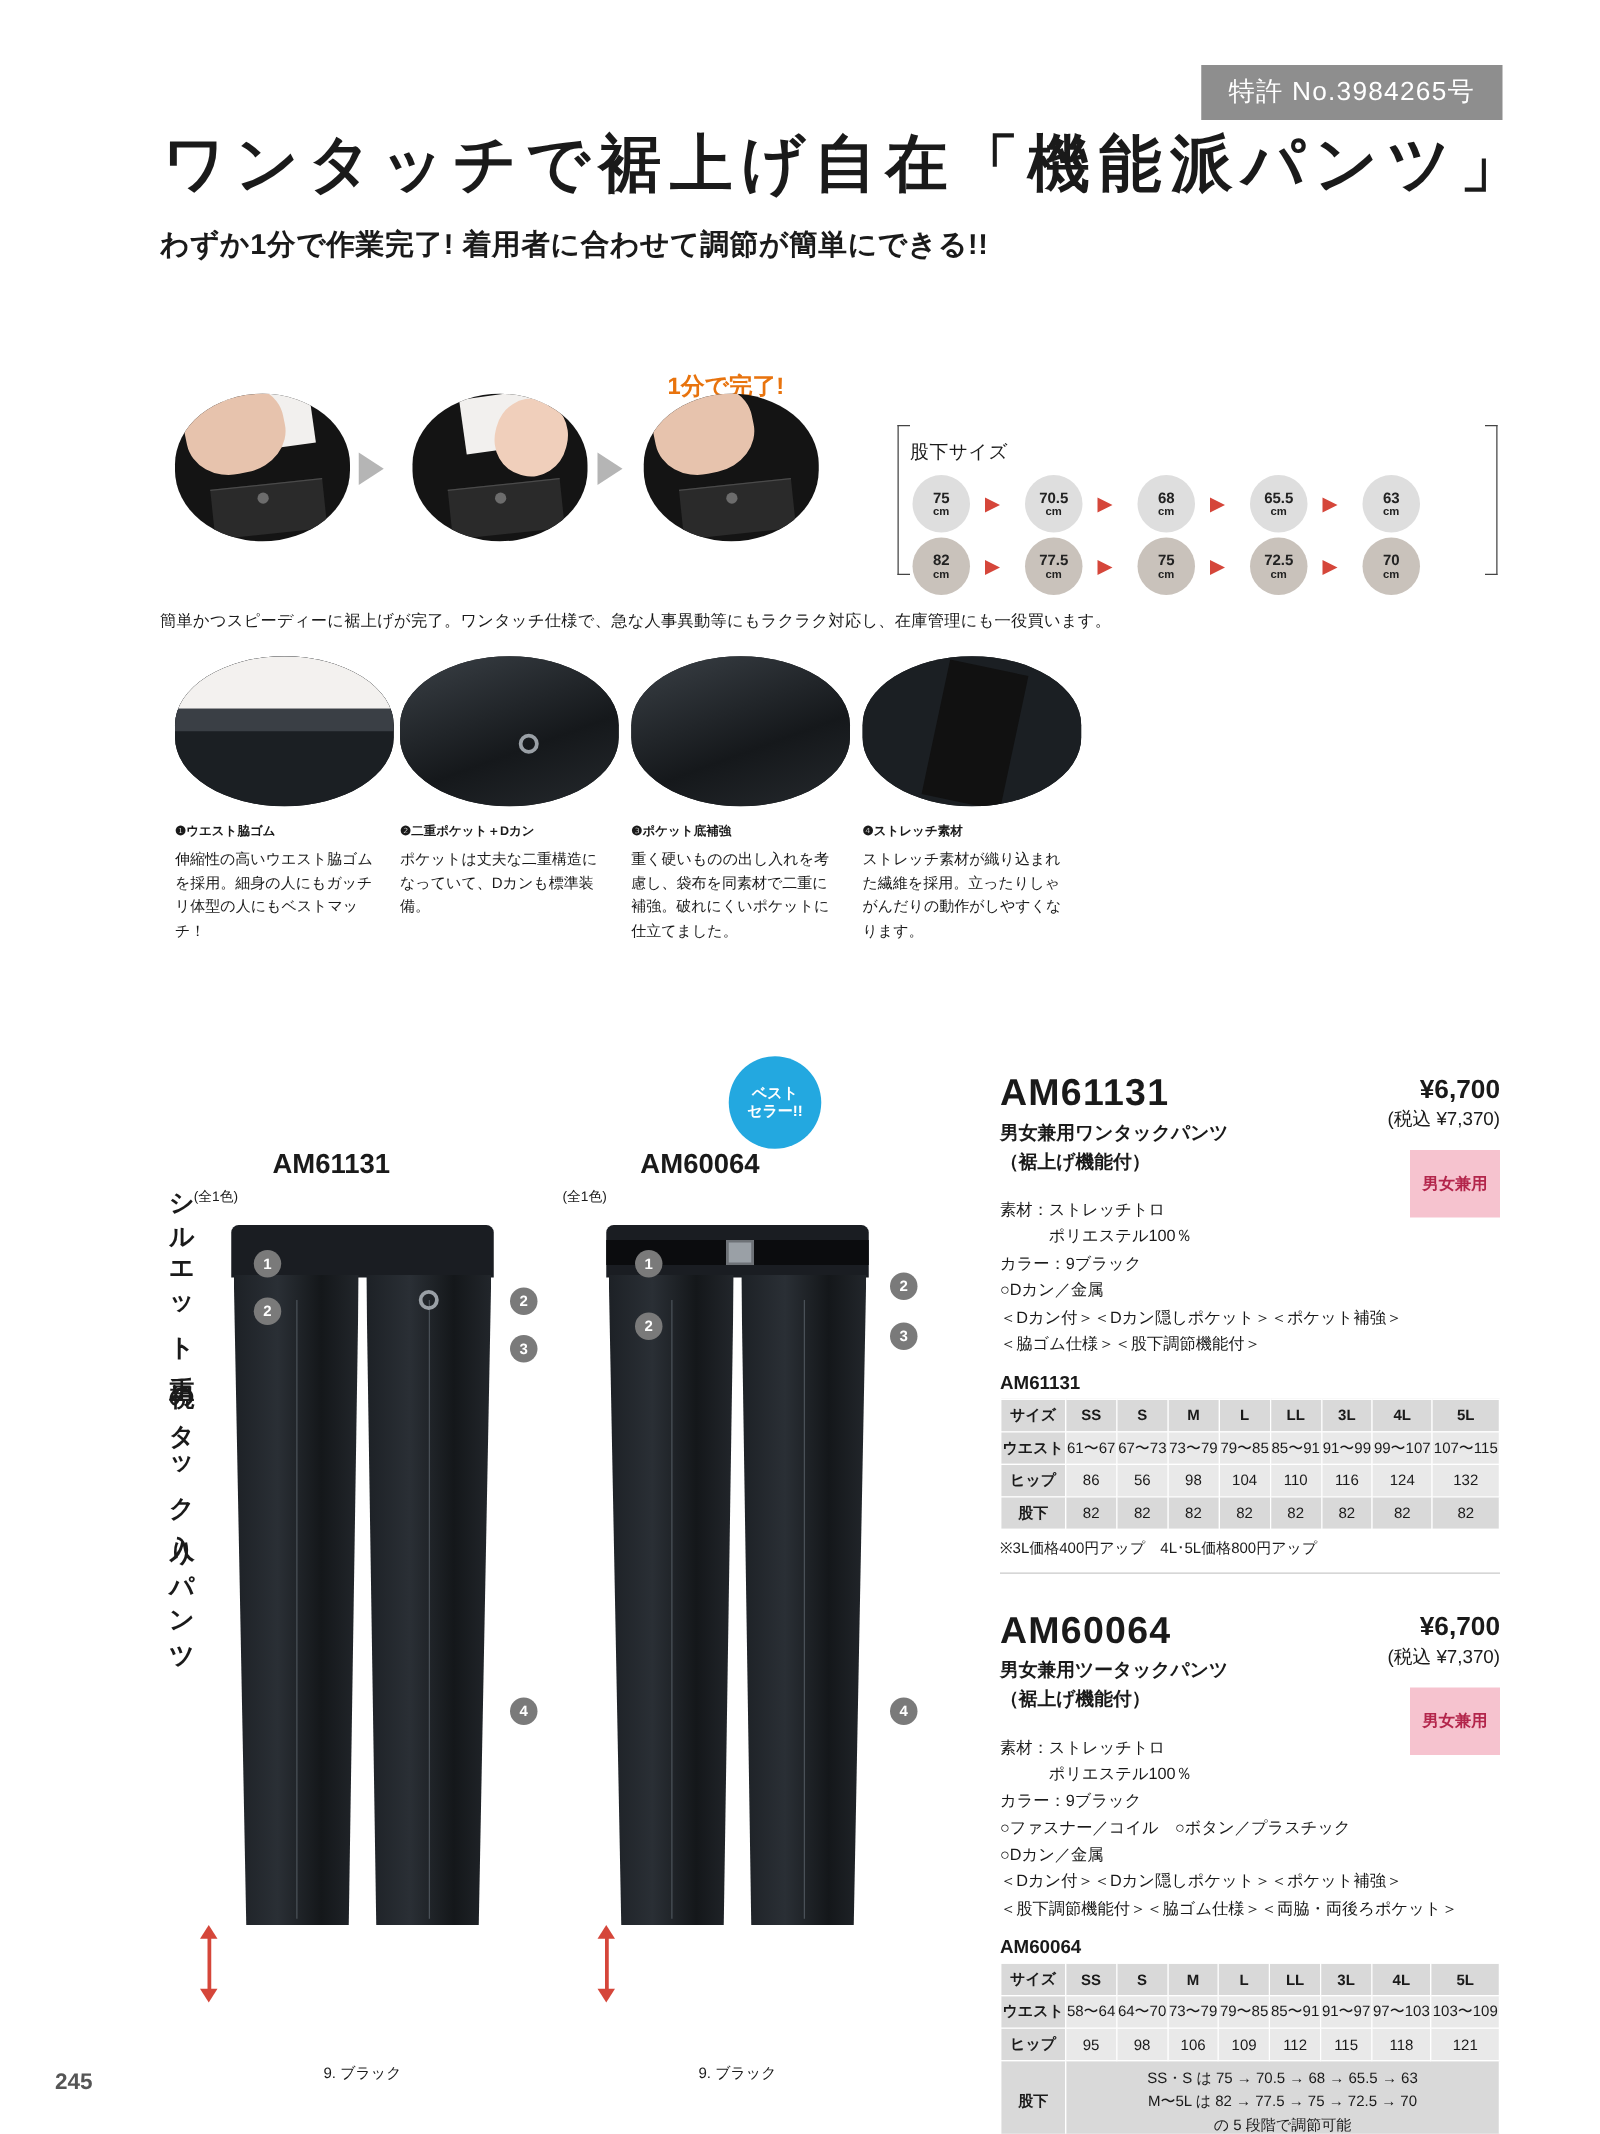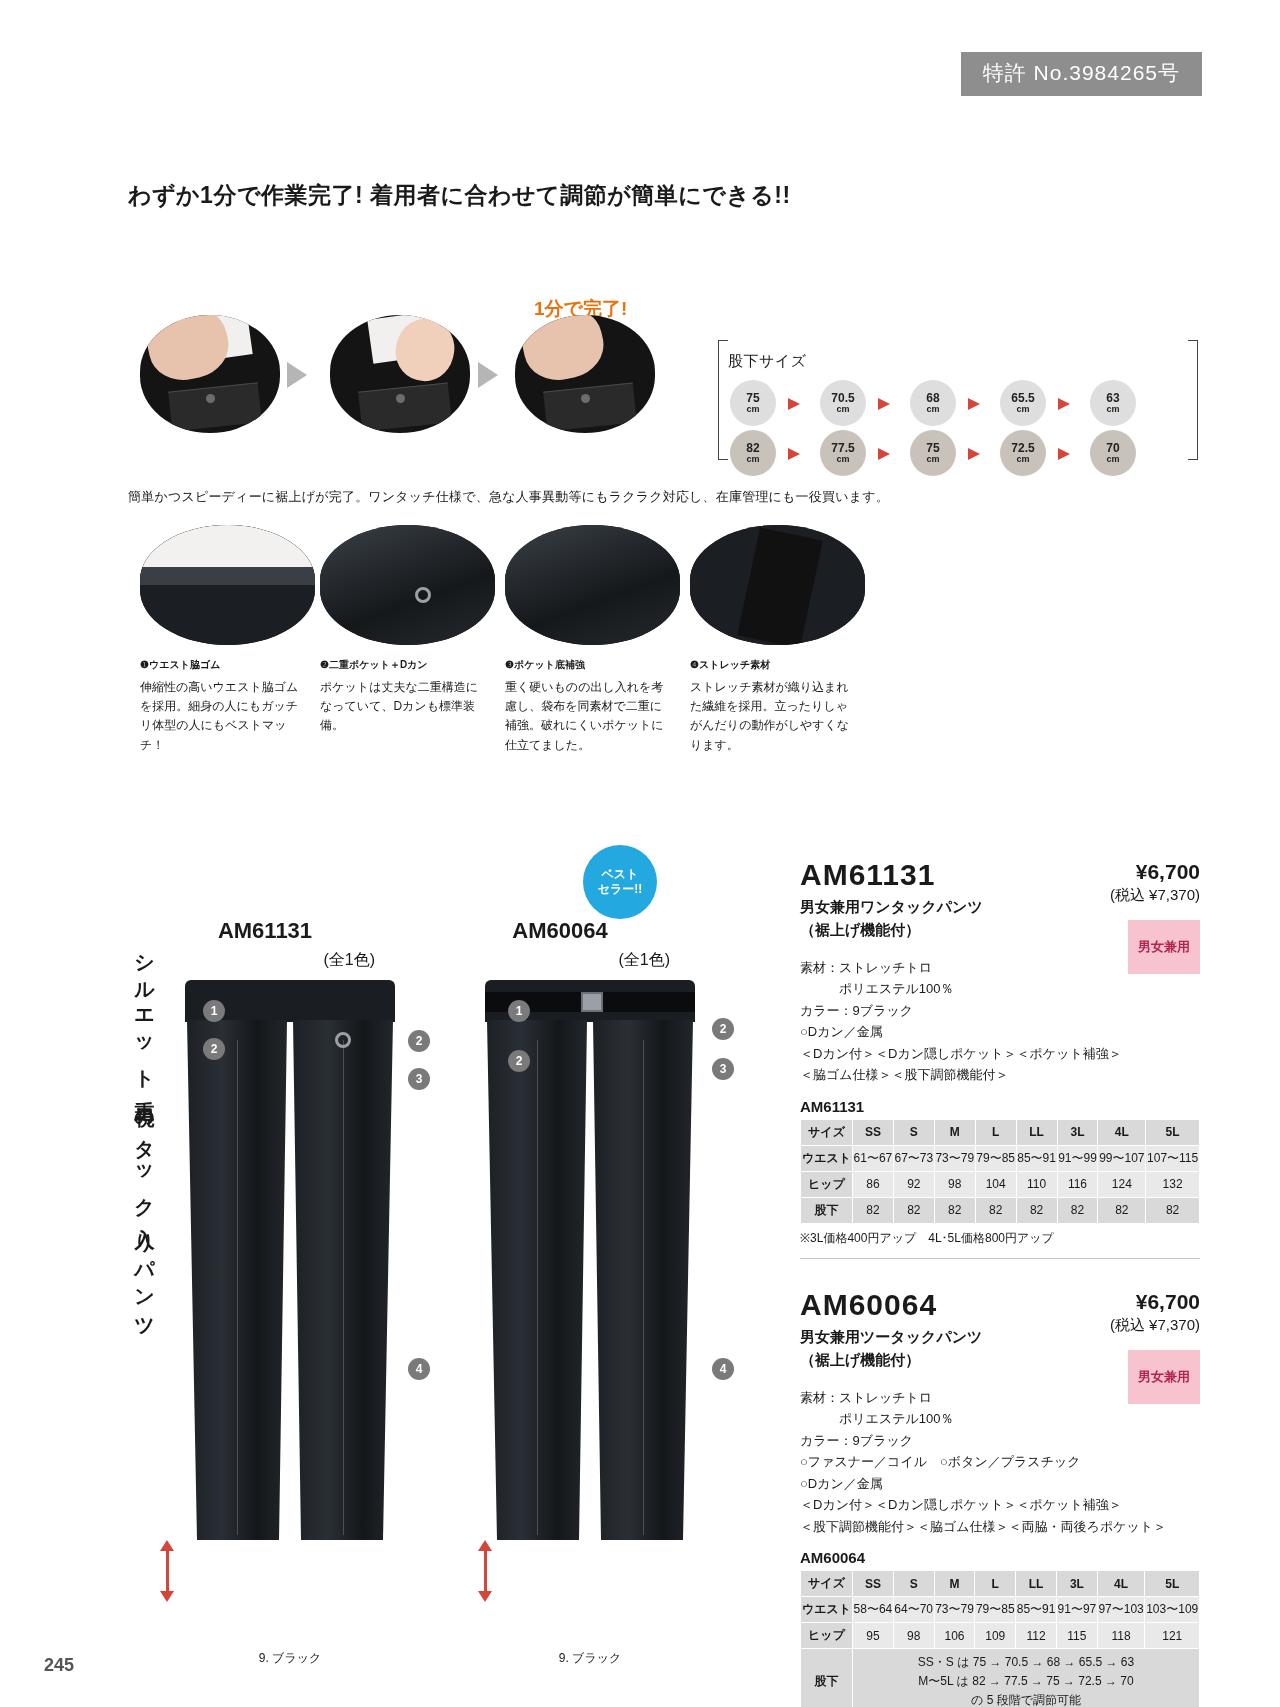--- a/index.html
+++ b/index.html
@@ -134,21 +134,21 @@
     position:absolute; left:583px; top:845px; width:74px; height:74px;
     border-radius:50%; background:#23a8e0; color:#fff;
     display:flex; flex-direction:column; align-items:center; justify-content:center;
     font-size:12px; font-weight:bold; line-height:1.25;
   }
   .vertical-text{
     position:absolute; left:132px; top:940px;
     writing-mode:vertical-rl; font-size:20px; font-weight:bold; letter-spacing:6px;
   }
   .prod-name{ position:absolute; font-size:22px; font-weight:bold; text-align:center; width:220px; }
-  .prod-sub{ position:absolute; font-size:16px; text-align:right; width:220px; }
+  .prod-sub{ position:absolute; font-size:11px; text-align:left; width:220px; }
   .pn1{ left:155px; top:918px; } .ps1{ left:155px; top:950px; }
   .pn2{ left:450px; top:918px; } .ps2{ left:450px; top:950px; }
 
   .pants{ position:absolute; width:210px; height:560px; }
   .p1{ left:185px; top:980px; } .p2{ left:485px; top:980px; }
   .pants .waist{
     position:absolute; left:0; top:0; width:210px; height:42px;
     background:#1a1d22; border-radius:6px 6px 0 0;
   }
   .pants .belt{
@@ -214,20 +214,21 @@
   .inseam-note{ font-size:12px; line-height:1.6; text-align:center; }
 
   .pageno{ position:absolute; left:44px; top:1655px; font-size:18px; font-weight:bold; color:#555;}
 </style>
 </head>
 <body>
 
 <div class="page">
 
   <div class="patent-badge">特許 No.3984265号</div>
+  <div class="main-title">ワンタッチで裾上げ自在「機能派パンツ」</div>
   <div class="sub-title">わずか1分で作業完了! 着用者に合わせて調節が簡単にできる!!</div>
 
   <div class="badge-1min">1分で完了!</div>
 
   <div class="step-photo sp1">
     <div class="sp-white"></div>
     <div class="sp-skin"></div>
     <div class="sp-fold"></div>
     <div class="sp-dot"></div>
   </div>
@@ -423,21 +424,21 @@
         <td>73〜79</td>
         <td>79〜85</td>
         <td>85〜91</td>
         <td>91〜99</td>
         <td>99〜107</td>
         <td>107〜115</td>
       </tr>
       <tr>
         <td class="rowhead">ヒップ</td>
         <td>86</td>
-        <td>92</td>
+        <td>56</td>
         <td>98</td>
         <td>104</td>
         <td>110</td>
         <td>116</td>
         <td>124</td>
         <td>132</td>
       </tr>
       <tr class="alt">
         <td class="rowhead">股下</td>
         <td>82</td>

